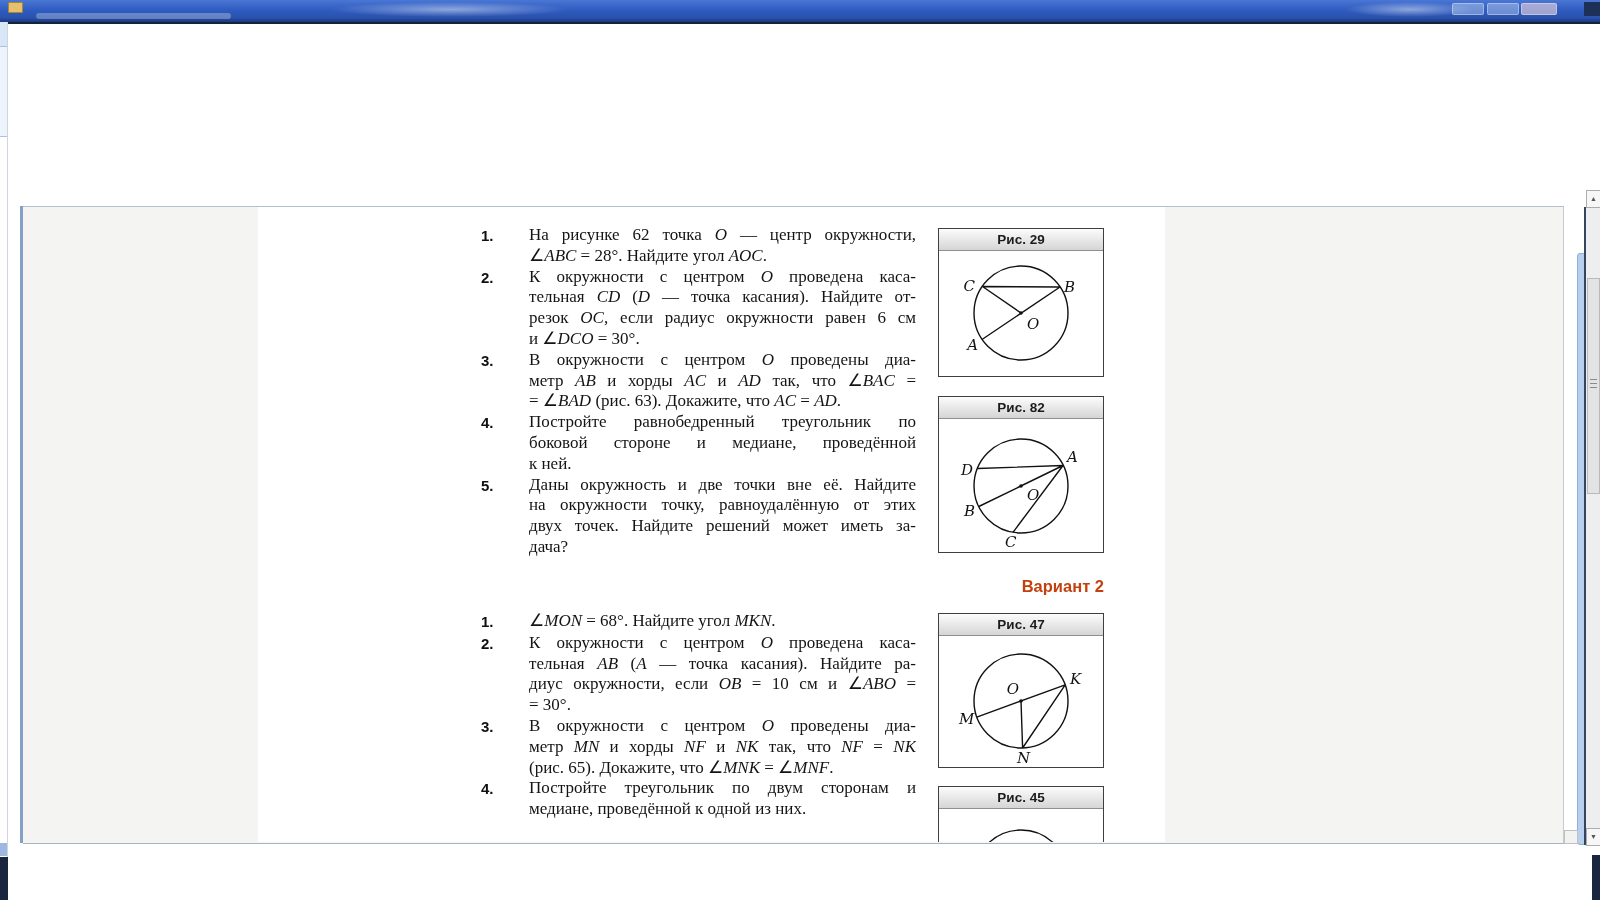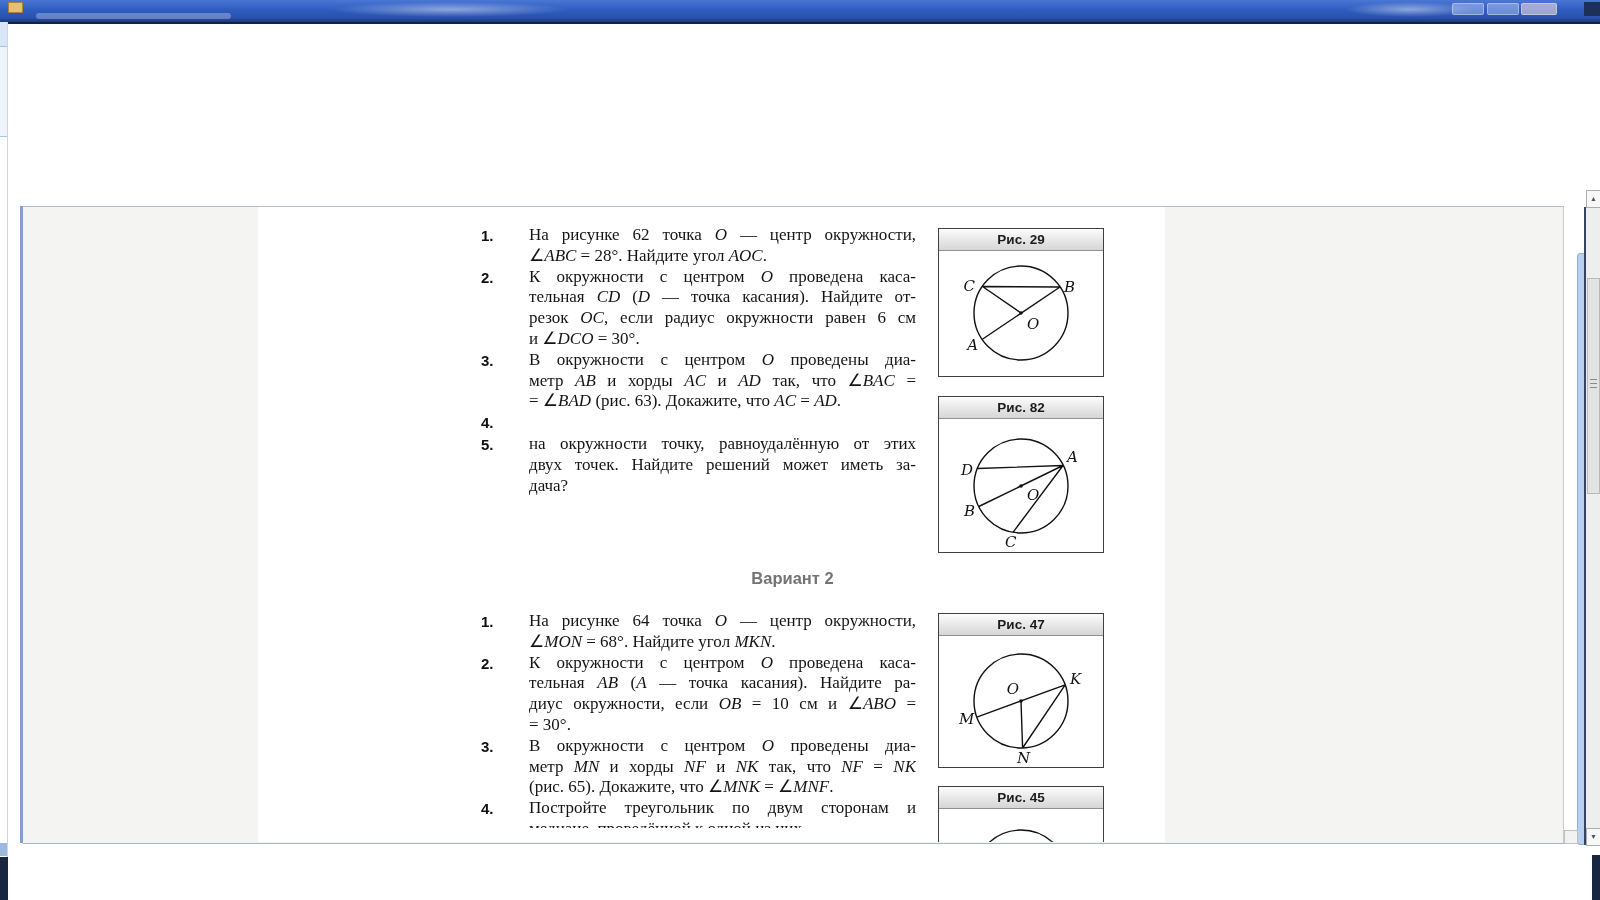--- a/index.html
+++ b/index.html
@@ -51,22 +51,22 @@
   #plist1{top:18px;}
   #plist2{top:404px;height:217px;}
   .prob-item{display:flex;}
   .prob-num{width:48px;flex:0 0 48px;font:bold 15px "Liberation Sans",sans-serif;
             color:#101010;line-height:20.8px;padding-top:1px;}
   .prob-text{width:387px;flex:0 0 387px;}
   .line{height:20.8px;line-height:20.8px;font-size:17px;
         font-family:Liberation Serif, serif;color:#141414;text-align:left;overflow:hidden;}
   .line.j{text-align:justify;text-align-last:justify;}
   .line i{font-style:italic;}
-  #vheading{left:223px;top:362px;width:623px;height:22px;text-align:center;
-            font:bold 16.5px "Liberation Sans",sans-serif;color:#737373;}
+  #vheading{left:223px;top:370px;width:623px;height:22px;text-align:right;
+            font:bold 16.5px "Liberation Sans",sans-serif;color:#c2410c;}
 
   
   .figbox{position:absolute;left:680px;width:164px;border:1px solid #3f3f3f;background:#fff;}
   .fighead{height:21px;background:linear-gradient(#fcfcfc,#d5d5d5);border-bottom:1px solid #8f8f8f;
            text-align:center;font:bold 13.5px "Liberation Sans",sans-serif;color:#1b1b1b;line-height:21px;}
   .figsvg{display:block;}
   .figsvg text{font:italic 15px "DejaVu Serif",serif;fill:#111;}
   .figsvg .geo{stroke:#111;stroke-width:1.4;fill:none;}
 </style>
 </head>
@@ -115,38 +115,43 @@
         <div class="prob-item">
           <div class="prob-num">3.</div>
           <div class="prob-text">
             <div class="line j">В окружности с центром <i>O</i> проведены диа-</div>
             <div class="line j">метр <i>AB</i> и хорды <i>AC</i> и <i>AD</i> так, что ∠<i>BAC</i> =</div>
             <div class="line">= ∠<i>BAD</i> (рис. 63). Докажите, что <i>AC</i> = <i>AD</i>.</div>
           </div>
         </div>
         <div class="prob-item">
           <div class="prob-num">4.</div>
+          <div class="prob-text">
+            <div class="line j">Постройте равнобедренный треугольник по</div>
+            <div class="line j">боковой стороне и медиане, проведённой</div>
+            <div class="line">к ней.</div>
+          </div>
         </div>
         <div class="prob-item">
           <div class="prob-num">5.</div>
           <div class="prob-text">
+            <div class="line j">Даны окружность и две точки вне её. Найдите</div>
             <div class="line j">на окружности точку, равноудалённую от этих</div>
             <div class="line j">двух точек. Найдите решений может иметь за-</div>
             <div class="line">дача?</div>
           </div>
         </div>
     </div>
 
     <div id="vheading" class="abs">Вариант 2</div>
 
     <div id="plist2" class="plist">
       <div class="prob-item">
           <div class="prob-num">1.</div>
           <div class="prob-text">
-            <div class="line j">На рисунке 64 точка <i>O</i> — центр окружности,</div>
             <div class="line">∠<i>MON</i> = 68°. Найдите угол <i>MKN</i>.</div>
           </div>
         </div>
         <div class="prob-item">
           <div class="prob-num">2.</div>
           <div class="prob-text">
             <div class="line j">К окружности с центром <i>O</i> проведена каса-</div>
             <div class="line j">тельная <i>AB</i> (<i>A</i> — точка касания). Найдите ра-</div>
             <div class="line j">диус окружности, если <i>OB</i> = 10 см и ∠<i>ABO</i> =</div>
             <div class="line">= 30°.</div>

